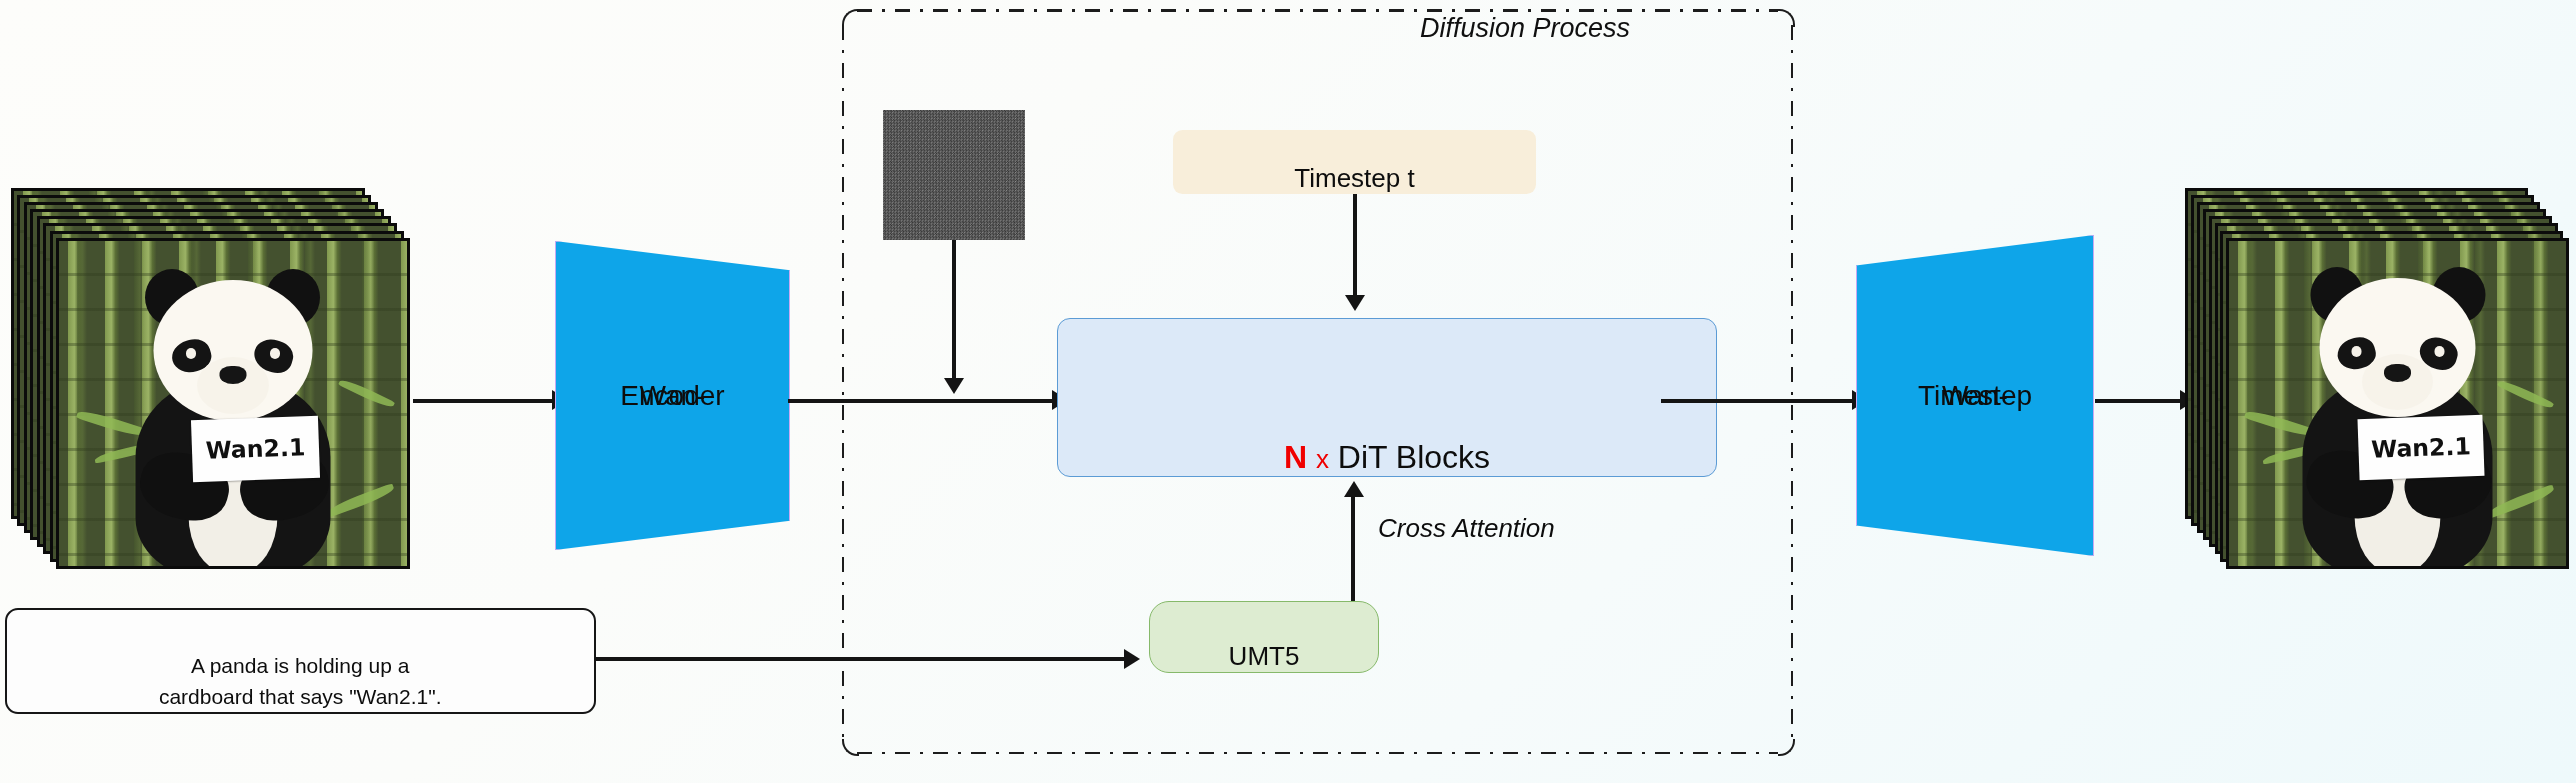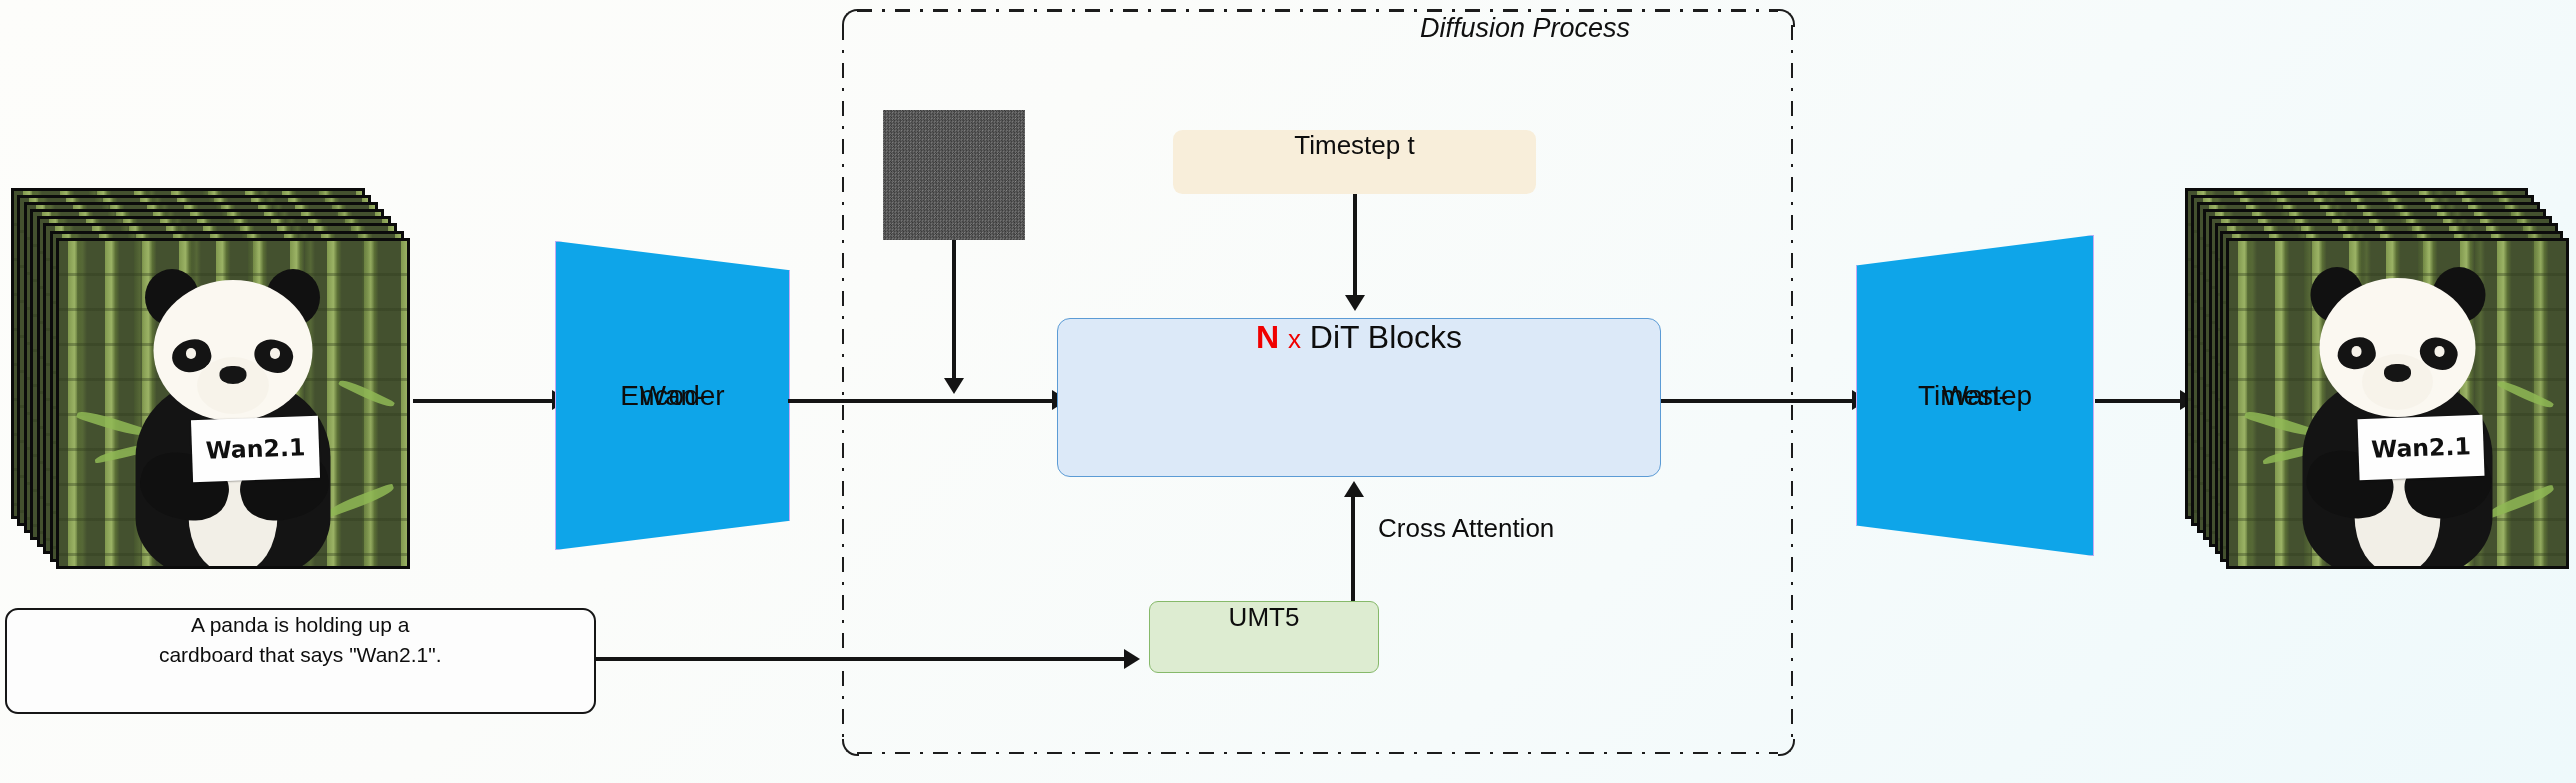--- a/index.html
+++ b/index.html
@@ -67,25 +67,25 @@
       font-family:"DejaVu Sans",sans-serif;font-weight:700;transform:rotate(-2deg);}
 
   
   .trap{position:absolute;background:#0ea5e9;border:1.8px solid #c9a9f2;}
   .trap.enc{clip-path:polygon(0 0,100% 9.5%,100% 90.5%,0 100%);}
   .trap.dec{clip-path:polygon(0 9.5%,100% 0,100% 100%,0 90.5%);}
   .trap span{position:absolute;left:0;right:0;top:50%;transform:translateY(-50%);
     text-align:center;font-size:28px;color:#0d0d0d;line-height:1.16;}
 
   
-  .box{position:absolute;box-sizing:border-box;display:flex;align-items:flex-start;
+  .box{position:absolute;box-sizing:border-box;display:flex;align-items:flex-end;
        justify-content:center;text-align:center;color:#0d0d0d;}
   .box-dit{background:#dce9f8;border:1.8px solid #5b9bd5;border-radius:13px;font-size:32px;}
   .box-ts{background:#f8eeda;border-radius:9.4px;font-size:26px;}
-  .box-umt5{background:#ddecd1;border:1.8px solid #86b96a;border-radius:9px;font-size:26px;}
+  .box-umt5{background:#ddecd1;border:1.8px solid #86b96a;border-radius:20px;font-size:26px;}
   .box-prompt{background:#fdfdfd;border:2.4px solid #161616;border-radius:13px;
        font-size:21px;line-height:1.45;padding:0 24px;}
   .nred{color:#f00000;font-weight:700;}
   .xred{color:#f00000;font-size:26px;}
   .dd{position:absolute;background-repeat:repeat;}
   .dd.h{height:2.4px;background-image:repeating-linear-gradient(90deg,#1c1c1c 0 15.4px,
         transparent 15.4px 25px,#1c1c1c 25px 28px,transparent 28px 38px);}
   .dd.v{width:2.4px;background-image:repeating-linear-gradient(180deg,#1c1c1c 0 15.4px,
         transparent 15.4px 25px,#1c1c1c 25px 28px,transparent 28px 38px);}
   .corner{position:absolute;border:2.4px solid #1c1c1c;width:15.4px;height:15.4px;}
@@ -227,35 +227,35 @@
 <div class="noise" style="left:883px;top:110px;width:142px;height:130px;"></div>
 <div class="ln v" style="left:952px;top:240px;height:141px;"></div>
 <div class="ah d" style="left:944px;top:378px;"></div>
 
 <div class="box box-ts" style="left:1173px;top:130px;width:363px;height:64px;">
   <span>Timestep t</span>
 </div>
 <div class="ln v" style="left:1353px;top:194px;height:103px;"></div>
 <div class="ah d" style="left:1345px;top:295px;"></div>
 
-<div class="box box-dit" style="left:1057px;top:318px;width:604px;height:159px;">
+<div class="box box-dit" style="left:1057px;top:318px;width:660px;height:159px;">
   <span>
     <span class="nred">N</span><span>&nbsp;</span><span class="xred">x</span><span>&nbsp;</span><span>DiT Blocks</span>
   </span>
 </div>
 
 <div class="ln h" style="left:1661px;top:399px;width:195px;"></div>
 <div class="ah r" style="left:1852px;top:390px;"></div>
 
 <div class="box box-umt5" style="left:1149px;top:601px;width:230px;height:72px;">
   <span>UMT5</span>
 </div>
 <div class="ln v" style="left:1351px;top:497px;height:104px;"></div>
 <div class="ah u" style="left:1344px;top:481px;"></div>
-<div class="calabel" style="left:1378px;top:513px;">Cross Attention</div>
+<div class="calabel" style="left:1378px;top:513px;font-style:italic;">Cross Attention</div>
 
 <div class="box box-prompt" style="left:4.7px;top:608px;width:591px;height:106px;">
   <span>
     <span>A panda is holding up a</span><br><span>cardboard that says "Wan2.1".</span>
   </span>
 </div>
 <div class="ln h" style="left:595px;top:657px;width:531px;"></div>
 <div class="ah r" style="left:1124px;top:649px;"></div>
 
 <div class="trap dec" style="left:1856px;top:235px;width:236px;height:319px;">

